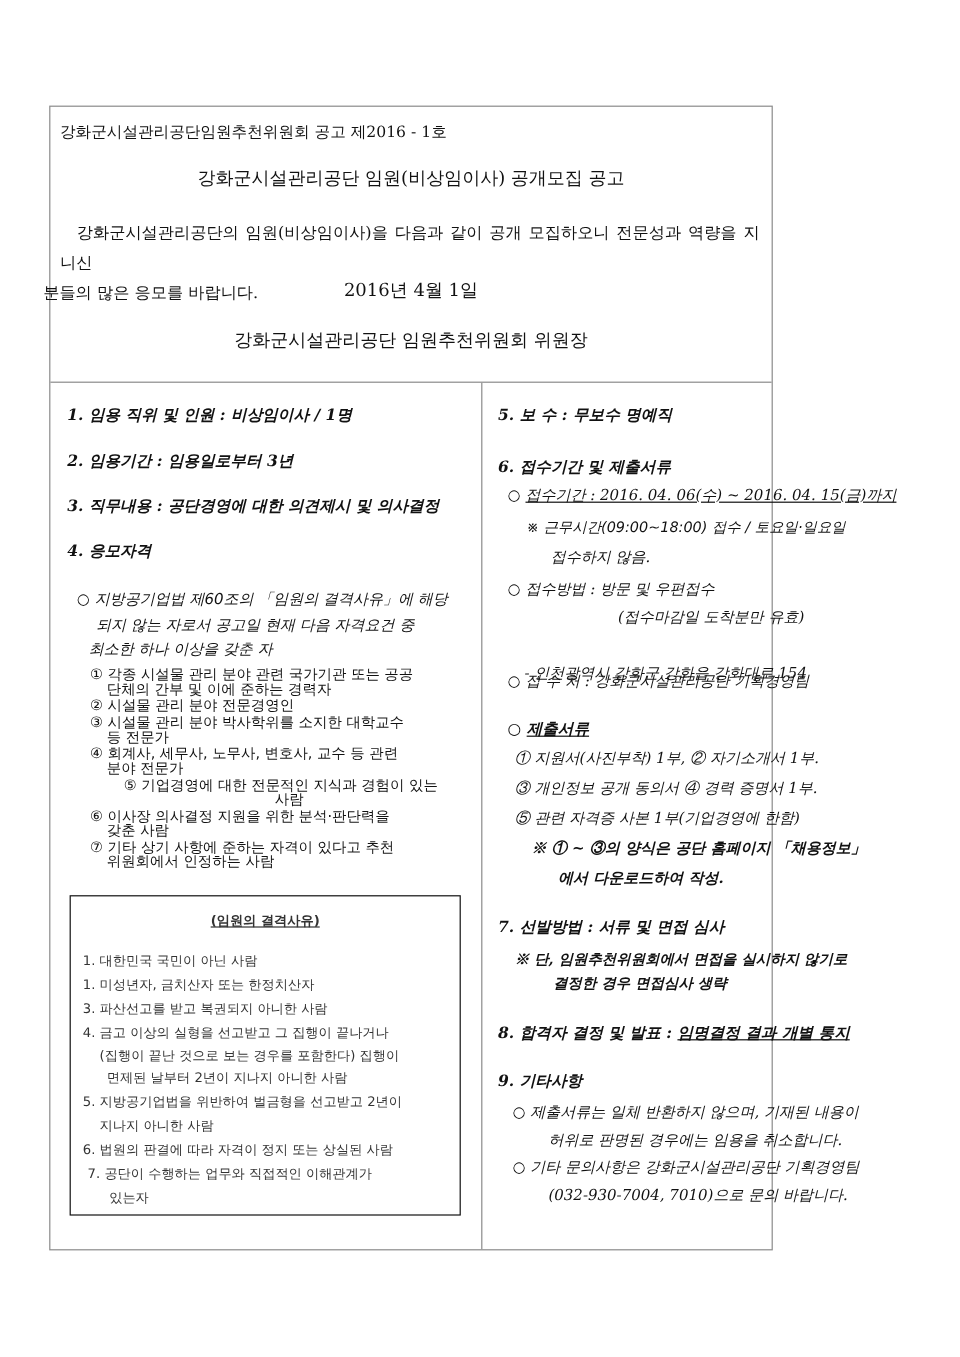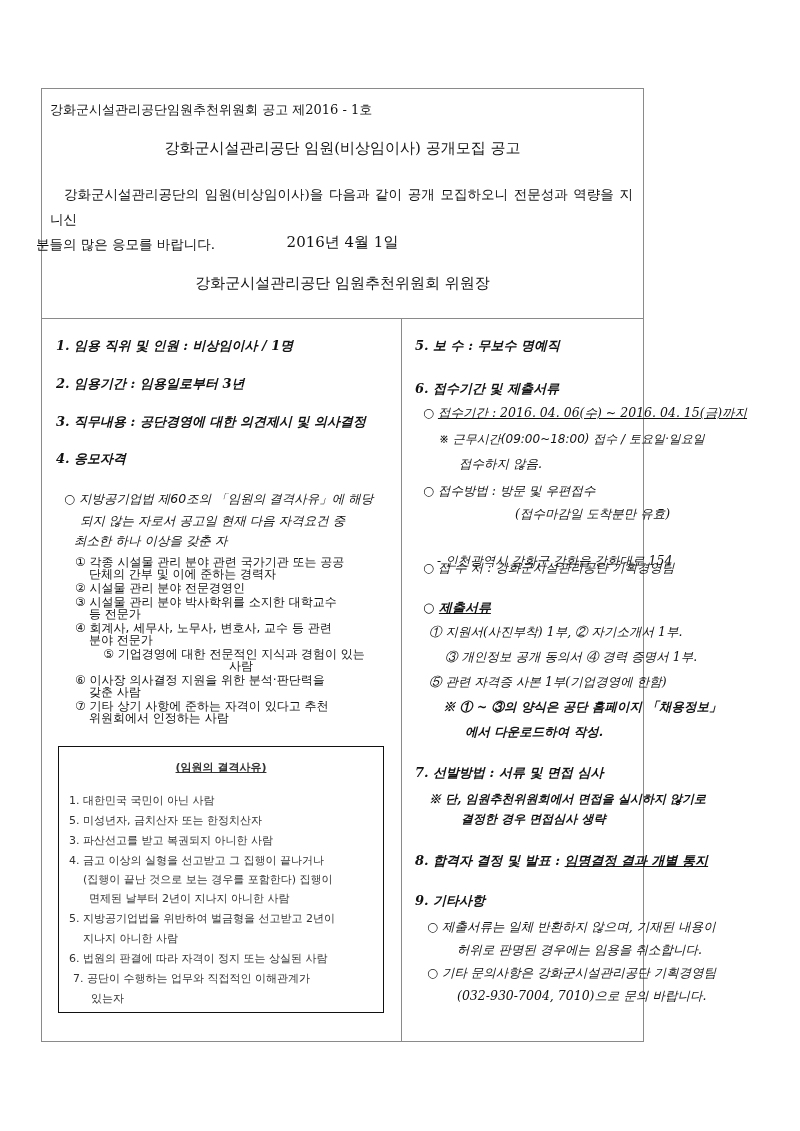--- a/index.html
+++ b/index.html
@@ -92,21 +92,21 @@
       <span class="cont">갖춘 사람</span>
     </div>
     <div class="qual-item" style="top:381px;">
       <span>⑦</span> <span>기타 상기 사항에 준하는 자격이 있다고 추천</span>
       <span class="cont">위원회에서 인정하는 사람</span>
     </div>
 
     <div class="disq-box">
       <div class="disq-title">(임원의 결격사유)</div>
       <div class="disq-line" style="top:46px;">1. 대한민국 국민이 아닌 사람</div>
-      <div class="disq-line" style="top:66px;">5. 미성년자, 금치산자 또는 한정치산자</div>
+      <div class="disq-line" style="top:66px;">1. 미성년자, 금치산자 또는 한정치산자</div>
       <div class="disq-line" style="top:86px;">3. 파산선고를 받고 복권되지 아니한 사람</div>
       <div class="disq-line" style="top:106px;">4. 금고 이상의 실형을 선고받고 그 집행이 끝나거나</div>
       <div class="disq-line" style="top:125px;left:24px;">   (집행이 끝난 것으로 보는 경우를 포함한다) 집행이</div>
       <div class="disq-line" style="top:144px;left:30px;">    면제된 날부터 2년이 지나지 아니한 사람</div>
       <div class="disq-line" style="top:164px;">5. 지방공기업법을 위반하여 벌금형을 선고받고 2년이</div>
       <div class="disq-line" style="top:184px;left:24px;">   지나지 아니한 사람</div>
       <div class="disq-line" style="top:204px;">6. 법원의 판결에 따라 자격이 정지 또는 상실된 사람</div>
       <div class="disq-line" style="top:224px;left:14px;"> 7. 공단이 수행하는 업무와 직접적인 이해관계가</div>
       <div class="disq-line" style="top:244px;left:32px;">    있는자</div>
     </div>
@@ -125,21 +125,21 @@
     <div class="abs" style="left:20px;top:164px;font-size:12.5px;">○  접수방법 : 방문 및 우편접수</div>
     <div class="abs" style="left:112px;top:187px;font-size:12.5px;">(접수마감일 도착분만 유효)</div>
     <div class="abs" style="left:20px;top:210px;font-size:12.5px;margin-top:31px;">○  접 수 처 : 강화군시설관리공단 기획경영팀</div>
     <div class="abs" style="left:34px;top:234px;font-size:12.5px;">- 인천광역시 강화군 강화읍 강화대로 154</div>
 
     <div class="abs" style="left:20px;top:280px;font-size:13px;font-weight:bold;">
       <span>○</span>
       <span class="u">제출서류</span>
     </div>
     <div class="abs" style="left:26px;top:305px;font-size:12.5px;">①  지원서(사진부착) 1부,  ②  자기소개서 1부.</div>
-    <div class="abs" style="left:26px;top:330px;font-size:12.5px;margin-left:16px;">③  개인정보 공개 동의서 ④ 경력 증명서 1부.</div>
+    <div class="abs" style="left:26px;top:330px;font-size:12.5px;">③  개인정보 공개 동의서 ④ 경력 증명서 1부.</div>
     <div class="abs" style="left:26px;top:355px;font-size:12.5px;">⑤  관련 자격증 사본 1부(기업경영에 한함)</div>
     <div class="abs" style="left:40px;top:380px;font-size:12.5px;font-weight:bold;">※ ① ~ ③의 양식은 공단 홈페이지 「채용정보」</div>
     <div class="abs" style="left:62px;top:405px;font-size:12.5px;font-weight:bold;">에서 다운로드하여 작성.</div>
 
     <div class="abs sec" style="left:12px;top:445px;">7. 선발방법 : 서류 및 면접 심사</div>
     <div class="abs" style="left:26px;top:472px;font-size:12px;font-weight:bold;">※ 단, 임원추천위원회에서 면접을 실시하지 않기로</div>
     <div class="abs" style="left:58px;top:492px;font-size:12px;font-weight:bold;">결정한 경우 면접심사 생략</div>
 
     <div class="abs sec" style="left:12px;top:533px;">
       <span>8. 합격자 결정 및 발표 : </span><span class="u">임명결정 결과 개별 통지</span>

